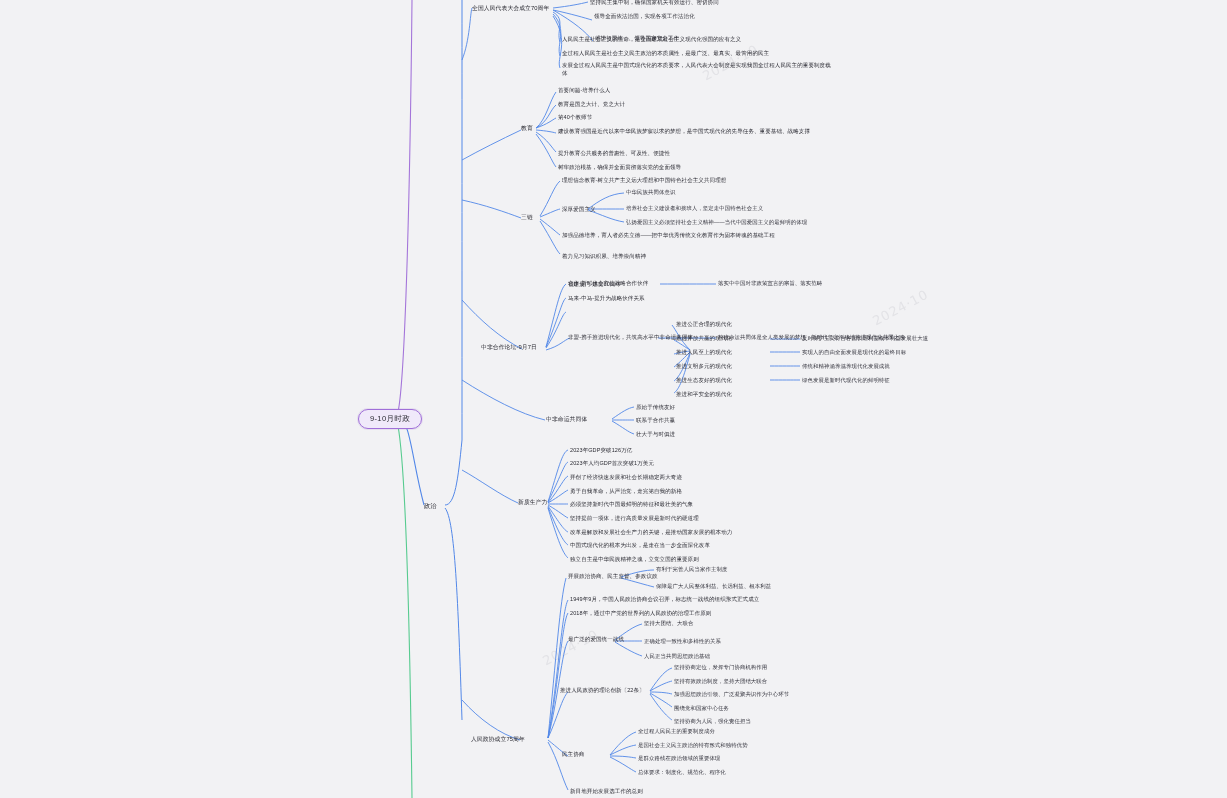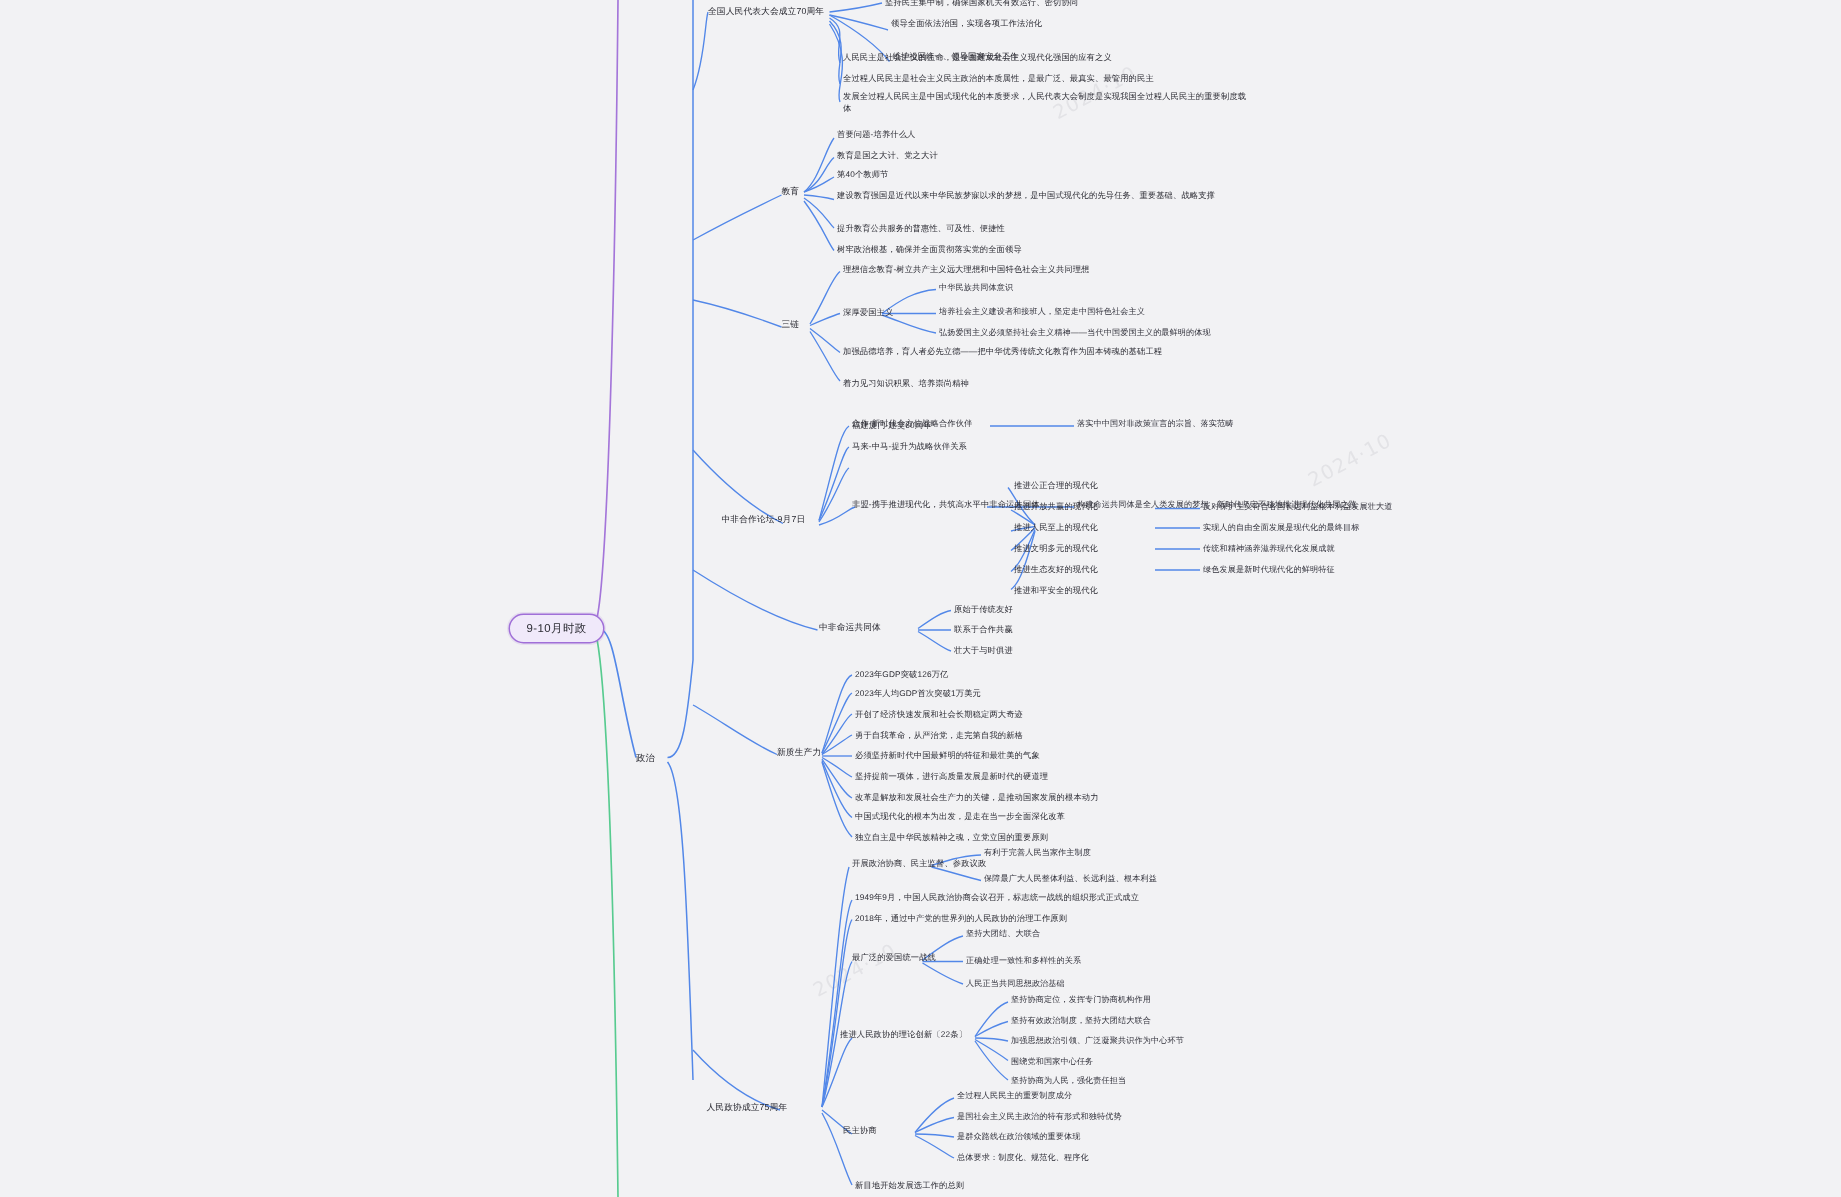--- a/index.html
+++ b/index.html
@@ -18,21 +18,21 @@
     color:#2b2b33;
     white-space:pre;
     letter-spacing:0.1px;
   }
   .node.lvl1{font-size:6.2px;color:#23232b;}
   .node.lvl2{font-size:5.8px;color:#26262e;}
   .node.lvl3{font-size:5.5px;color:#2b2b33;}
   .node.lvl4{font-size:5.4px;color:#30303a;}
   .root{
     position:absolute;
-    left:339px;top:409px;
+    left:358px;top:409px;
     padding:4px 11px;
     border:1.3px solid #a06fd8;
     border-radius:11px;
     background:#f0e9fa;
     font-size:7.6px;
     color:#2c2c34;
     letter-spacing:0.3px;
     box-shadow:0 0 0 1px rgba(160,111,216,.15);
   }
   .wm{

